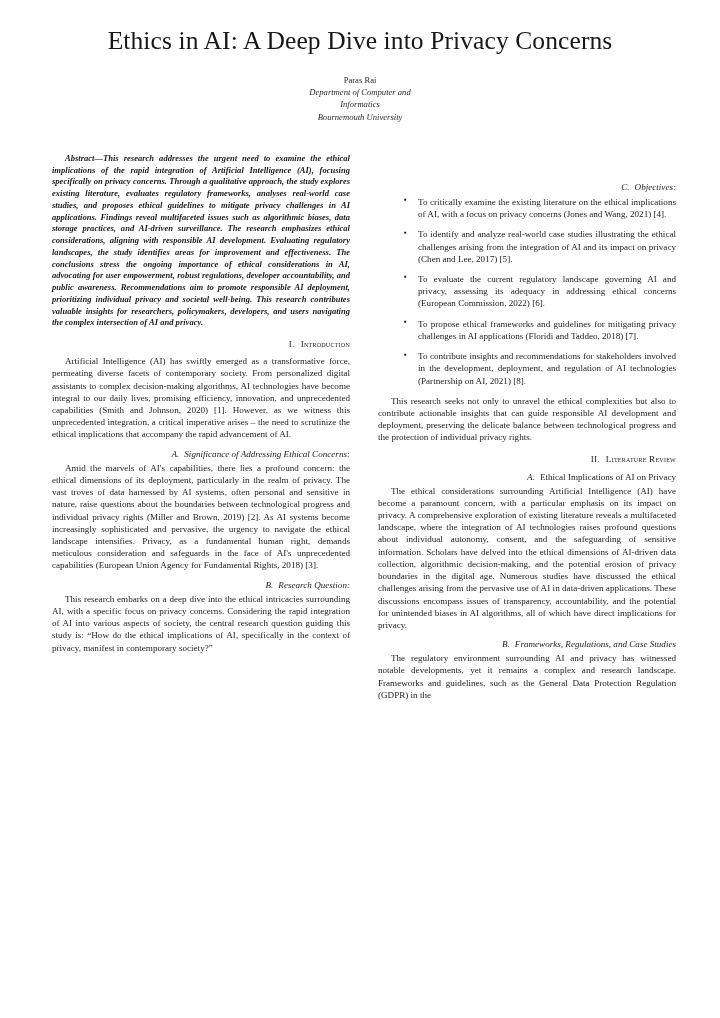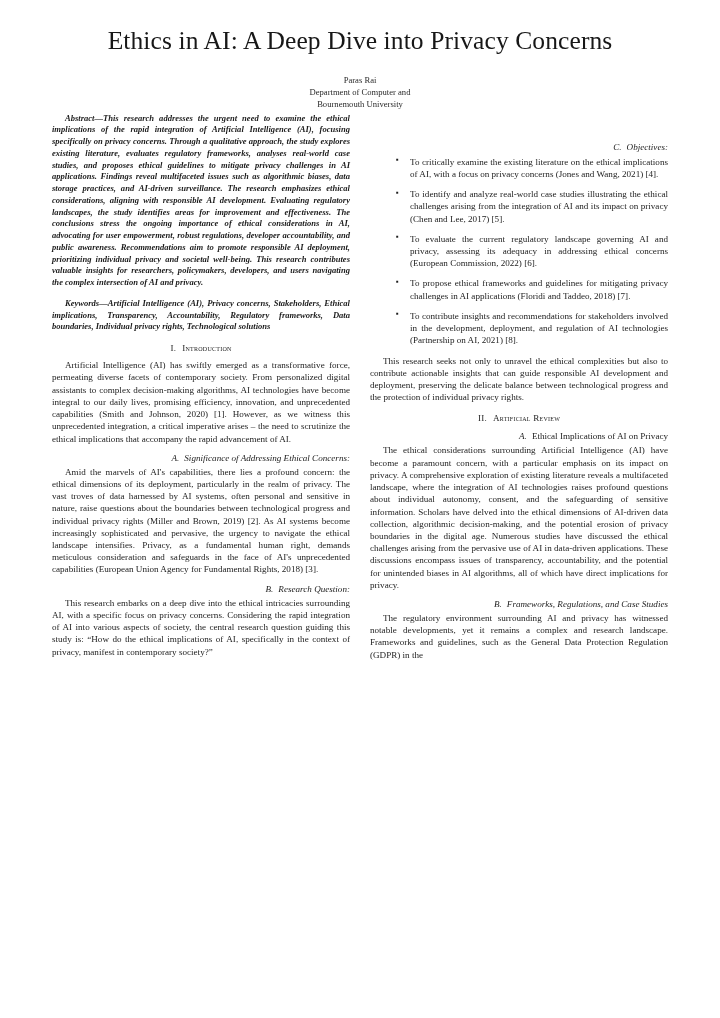--- a/index.html
+++ b/index.html
@@ -32,44 +32,45 @@
     font-size: 25.5px;
     font-weight: 400;
     text-align: center;
     line-height: 1.18;
     letter-spacing: 0.1px;
     margin: 0 0 18px 0;
     color: #171717;
   }
   .authors {
     text-align: center;
-    margin-bottom: 2px;
+    margin-bottom: 30px;
   }
   .author-name {
     font-size: 8.6px;
     line-height: 1.42;
     color: #2a2a2a;
   }
   .author-dept,
   .author-org {
     font-size: 8.6px;
+    font-style: italic;
     line-height: 1.42;
     color: #2a2a2a;
   }
   .author-addr,
   .author-email {
     font-size: 8.6px;
     line-height: 1.42;
     color: #2a2a2a;
   }
 
   
   .columns {
     display: flex;
-    gap: 20px;
+    gap: 28px;
     align-items: flex-start;
   }
   .col {
     width: 298px;
     flex: 0 0 298px;
   }
 
   p {
     margin: 0 0 7px 0;
     font-size: 9.1px;
@@ -88,21 +89,21 @@
     text-indent: 13px;
     margin-bottom: 9px;
   }
   .lead { font-style: italic; font-weight: bold; }
 
   h2.section-head {
     font-size: 9.1px;
     font-weight: 400;
     font-variant: small-caps;
     text-transform: none;
-    text-align: center;
+    text-align: right;
     margin: 10px 0 6px 0;
     letter-spacing: 0.25px;
   }
   h2.section-head .numeral { margin-right: 6px; }
 
   h3.sub-head {
     font-size: 9.1px;
     font-weight: 400;
     font-style: italic;
     text-align: right;
@@ -138,34 +139,32 @@
 <body>
 
 <div class="page">
   <div class="page-inner">
 
     <h1 class="title">Ethics in AI: A Deep Dive into Privacy Concerns</h1>
 
     <div class="authors">
       <div class="author-name">Paras Rai</div>
       <div class="author-dept">Department of Computer and</div>
+      <div class="author-dept">Informatics</div>
       <div class="author-org">Bournemouth University</div>
     </div>
 
     <div class="columns">
 
       <div class="col">
 
         <p class="abstract">
           <span class="lead">Abstract—</span><span>This research addresses the urgent need to examine the ethical implications of the rapid integration of Artificial Intelligence (AI), focusing specifically on privacy concerns. Through a qualitative approach, the study explores existing literature, evaluates regulatory frameworks, analyses real-world case studies, and proposes ethical guidelines to mitigate privacy challenges in AI applications. Findings reveal multifaceted issues such as algorithmic biases, data storage practices, and AI-driven surveillance. The research emphasizes ethical considerations, aligning with responsible AI development. Evaluating regulatory landscapes, the study identifies areas for improvement and effectiveness. The conclusions stress the ongoing importance of ethical considerations in AI, advocating for user empowerment, robust regulations, developer accountability, and public awareness. Recommendations aim to promote responsible AI deployment, prioritizing individual privacy and societal well-being. This research contributes valuable insights for researchers, policymakers, developers, and users navigating the complex intersection of AI and privacy.</span>
         </p>
 
-        <p class="keywords">
-          <span class="lead">Keywords—</span><span>Artificial Intelligence (AI), Privacy concerns, Stakeholders, Ethical implications, Transparency, Accountability, Regulatory frameworks, Data boundaries, Individual privacy rights, Technological solutions</span>
-        </p>
 
         <h2 class="section-head">
           <span class="numeral">I.</span><span>Introduction</span>
         </h2>
 
         <p class="indent">Artificial Intelligence (AI) has swiftly emerged as a transformative force, permeating diverse facets of contemporary society. From personalized digital assistants to complex decision-making algorithms, AI technologies have become integral to our daily lives, promising efficiency, innovation, and unprecedented capabilities (Smith and Johnson, 2020) [1]. However, as we witness this unprecedented integration, a critical imperative arises – the need to scrutinize the ethical implications that accompany the rapid advancement of AI.</p>
 
         <h3 class="sub-head">
           <span class="letter">A.</span><span>Significance of Addressing Ethical Concerns:</span>
         </h3>
@@ -192,21 +191,21 @@
           <li><span class="bullet">▪</span><span>To critically examine the existing literature on the ethical implications of AI, with a focus on privacy concerns (Jones and Wang, 2021) [4].</span></li>
           <li><span class="bullet">▪</span><span>To identify and analyze real-world case studies illustrating the ethical challenges arising from the integration of AI and its impact on privacy (Chen and Lee, 2017) [5].</span></li>
           <li><span class="bullet">▪</span><span>To evaluate the current regulatory landscape governing AI and privacy, assessing its adequacy in addressing ethical concerns (European Commission, 2022) [6].</span></li>
           <li><span class="bullet">▪</span><span>To propose ethical frameworks and guidelines for mitigating privacy challenges in AI applications (Floridi and Taddeo, 2018) [7].</span></li>
           <li><span class="bullet">▪</span><span>To contribute insights and recommendations for stakeholders involved in the development, deployment, and regulation of AI technologies (Partnership on AI, 2021) [8].</span></li>
         </ul>
 
         <p class="indent">This research seeks not only to unravel the ethical complexities but also to contribute actionable insights that can guide responsible AI development and deployment, preserving the delicate balance between technological progress and the protection of individual privacy rights.</p>
 
         <h2 class="section-head">
-          <span class="numeral">II.</span><span>Artificial Review</span>
+          <span class="numeral">II.</span><span>Literature Review</span>
         </h2>
 
         <h3 class="sub-head upright-title">
           <span class="letter">A.</span><span class="txt">Ethical Implications of AI on Privacy</span>
         </h3>
 
         <p class="indent">The ethical considerations surrounding Artificial Intelligence (AI) have become a paramount concern, with a particular emphasis on its impact on privacy. A comprehensive exploration of existing literature reveals a multifaceted landscape, where the integration of AI technologies raises profound questions about individual autonomy, consent, and the safeguarding of sensitive information. Scholars have delved into the ethical dimensions of AI-driven data collection, algorithmic decision-making, and the potential erosion of privacy boundaries in the digital age. Numerous studies have discussed the ethical challenges arising from the pervasive use of AI in data-driven applications. These discussions encompass issues of transparency, accountability, and the potential for unintended biases in AI algorithms, all of which have direct implications for privacy.</p>
 
         <h3 class="sub-head">
           <span class="letter">B.</span><span>Frameworks, Regulations, and Case Studies</span>

